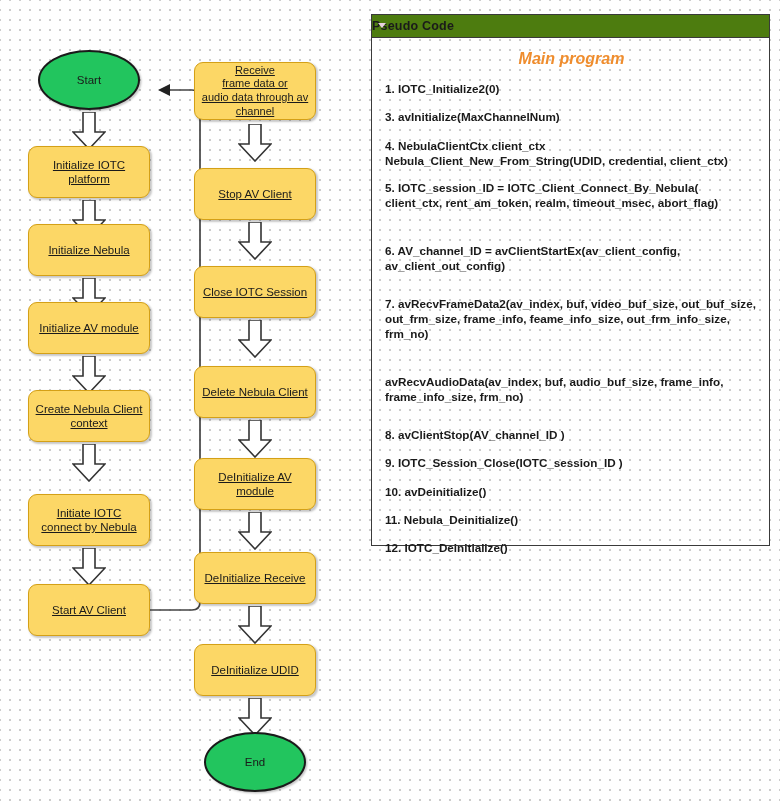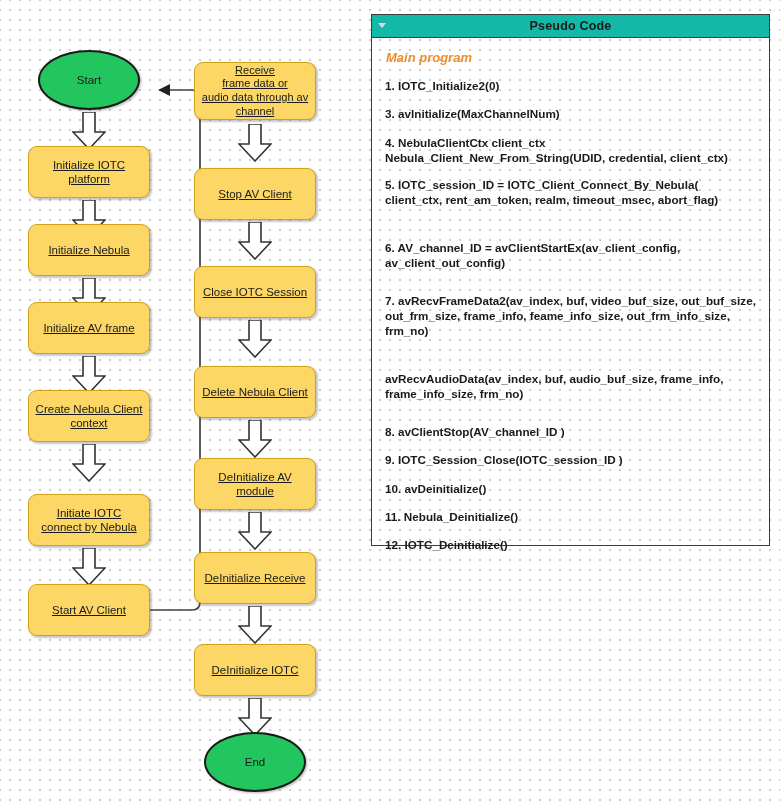--- a/index.html
+++ b/index.html
@@ -71,25 +71,24 @@
     top: 14px;
     width: 399px;
     height: 532px;
     box-sizing: border-box;
     border: 1.5px solid #3a3a3a;
     background: transparent;
   }
   .pseudo-header {
     position: relative;
     height: 22px;
-    background: #14b8a6;
+    background: #4d7c0f;
     border-bottom: 1.5px solid #3a3a3a;
     display: flex;
     align-items: center;
-    justify-content: center;
   }
   .pseudo-header-title {
     font-size: 12.5px;
     font-weight: bold;
     color: #1a1a1a;
     letter-spacing: 0.2px;
   }
   .collapse-icon {
     position: absolute;
     left: 6px;
@@ -101,25 +100,26 @@
   .collapse-icon svg { display: block; }
 
   .pseudo-body {
     position: relative;
     padding: 12px 12px 8px 13px;
     height: calc(100% - 22px);
     box-sizing: border-box;
   }
 
   .main-program-label {
-    font-size: 13px;
+    font-size: 16px;
     font-weight: bold;
     font-style: italic;
     color: #ef8d2e;
     margin: 0 0 13px 1px;
+    text-align: center;
   }
 
   .code-line {
     font-size: 11.7px;
     font-weight: bold;
     color: #1a1a1a;
     line-height: 1.32;
     margin-bottom: 13px;
     white-space: pre-line;
   }
@@ -155,21 +155,21 @@
     <span>Initialize Nebula</span>
   </div>
 
   <div class="block-arrow" style="left:72px; top:278px;">
     <svg width="34" height="38" viewBox="0 0 34 38">
       <polygon points="11,0 23,0 23,20 33,20 17,37 1,20 11,20" fill="#ffffff" stroke="#333333" stroke-width="1.6" stroke-linejoin="miter"></polygon>
     </svg>
   </div>
 
   <div class="node process" style="left:28px; top:302px; width:122px; height:52px;">
-    <span>Initialize AV frame</span>
+    <span>Initialize AV module</span>
   </div>
 
   <div class="block-arrow" style="left:72px; top:356px;">
     <svg width="34" height="38" viewBox="0 0 34 38">
       <polygon points="11,0 23,0 23,20 33,20 17,37 1,20 11,20" fill="#ffffff" stroke="#333333" stroke-width="1.6" stroke-linejoin="miter"></polygon>
     </svg>
   </div>
 
   <div class="node process" style="left:28px; top:390px; width:122px; height:52px;">
     <span>Create Nebula Client context</span>
@@ -259,21 +259,21 @@
     <span>DeInitialize Receive</span>
   </div>
 
   <div class="block-arrow" style="left:238px; top:606px;">
     <svg width="34" height="38" viewBox="0 0 34 38">
       <polygon points="11,0 23,0 23,20 33,20 17,37 1,20 11,20" fill="#ffffff" stroke="#333333" stroke-width="1.6" stroke-linejoin="miter"></polygon>
     </svg>
   </div>
 
   <div class="node process" style="left:194px; top:644px; width:122px; height:52px;">
-    <span>DeInitialize IOTC</span>
+    <span>DeInitialize UDID</span>
   </div>
 
   <div class="block-arrow" style="left:238px; top:698px;">
     <svg width="34" height="38" viewBox="0 0 34 38">
       <polygon points="11,0 23,0 23,20 33,20 17,37 1,20 11,20" fill="#ffffff" stroke="#333333" stroke-width="1.6" stroke-linejoin="miter"></polygon>
     </svg>
   </div>
 
   <div class="node terminator" style="left:204px; top:732px; width:102px; height:60px;">
     <span>End</span>

